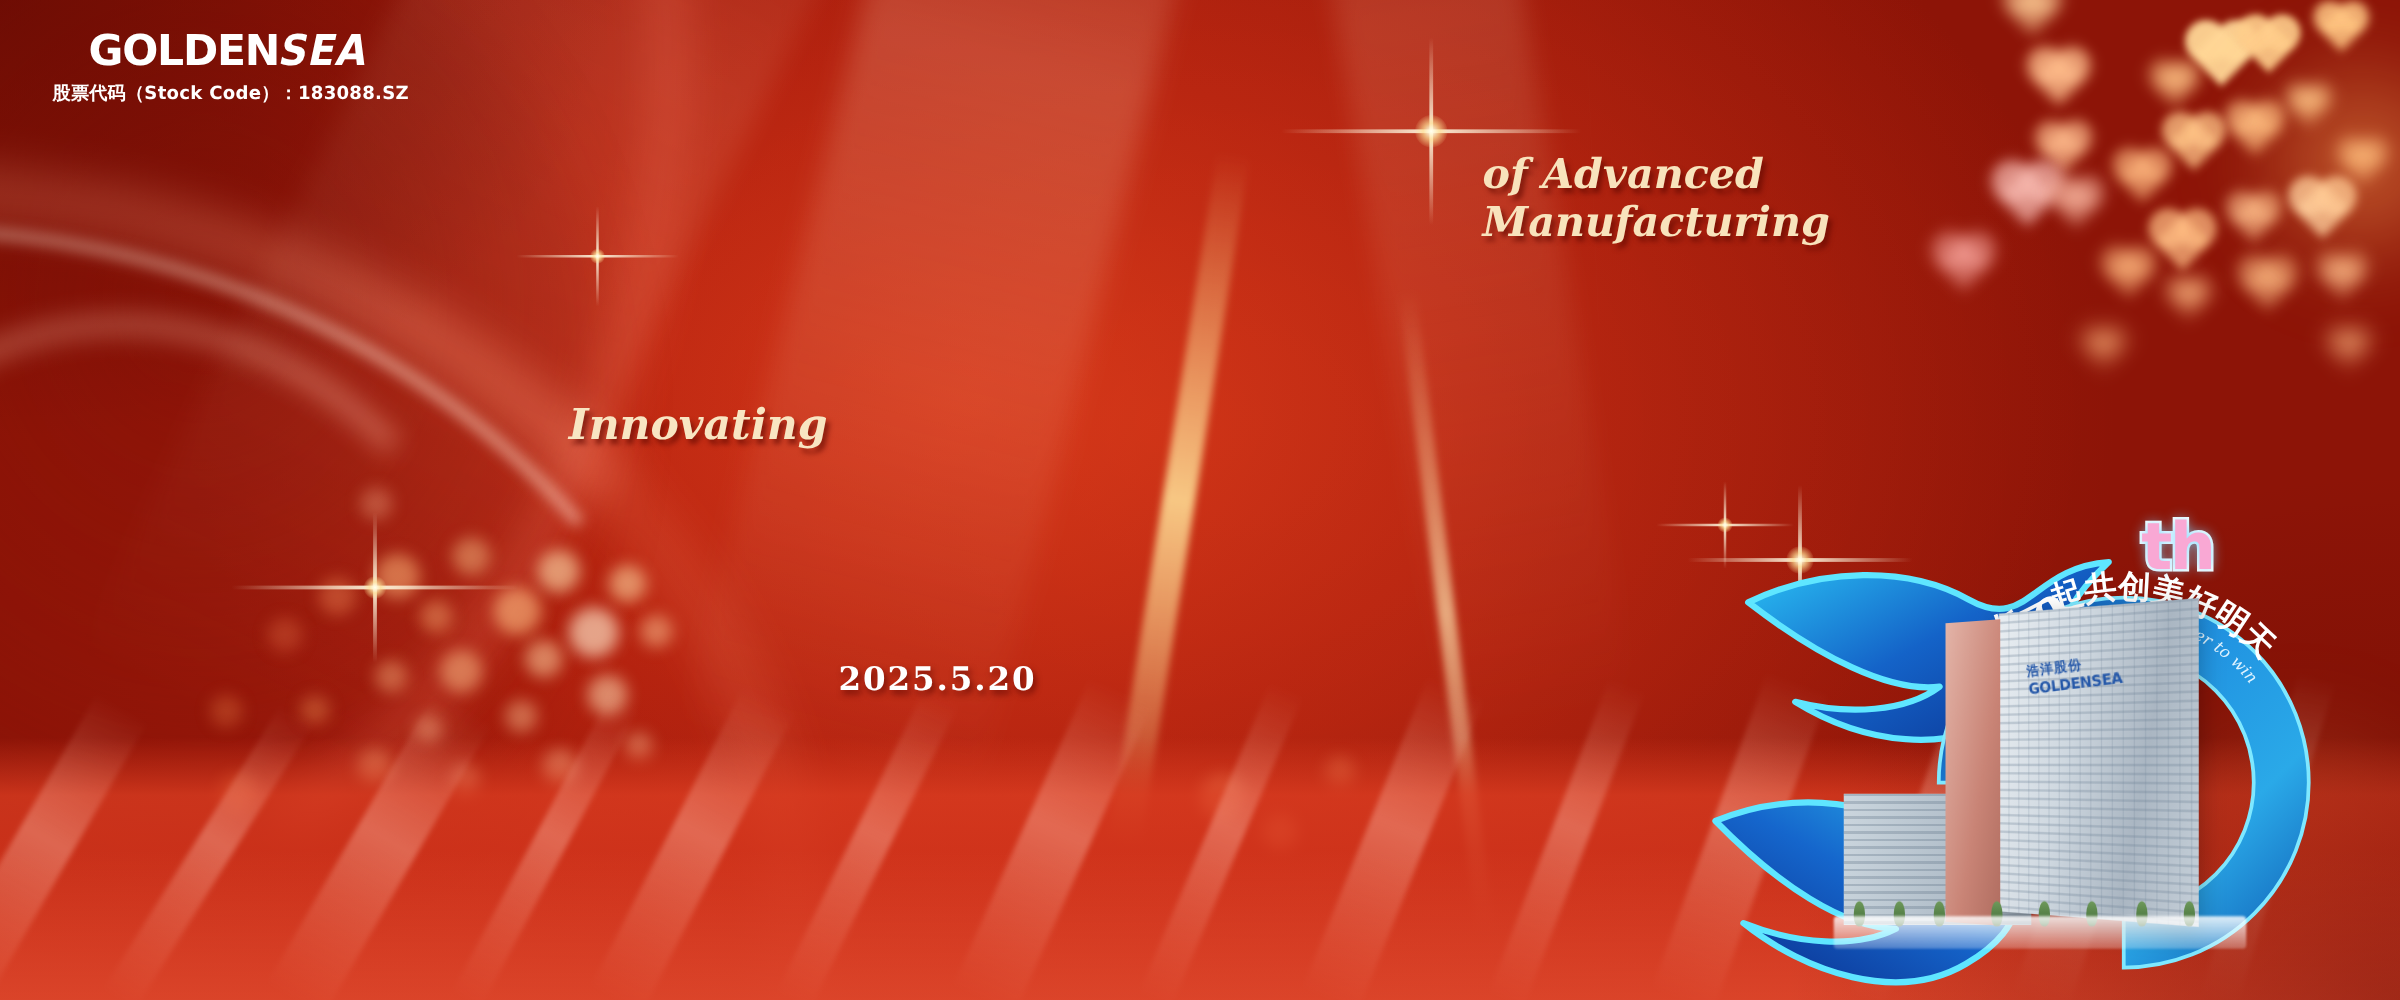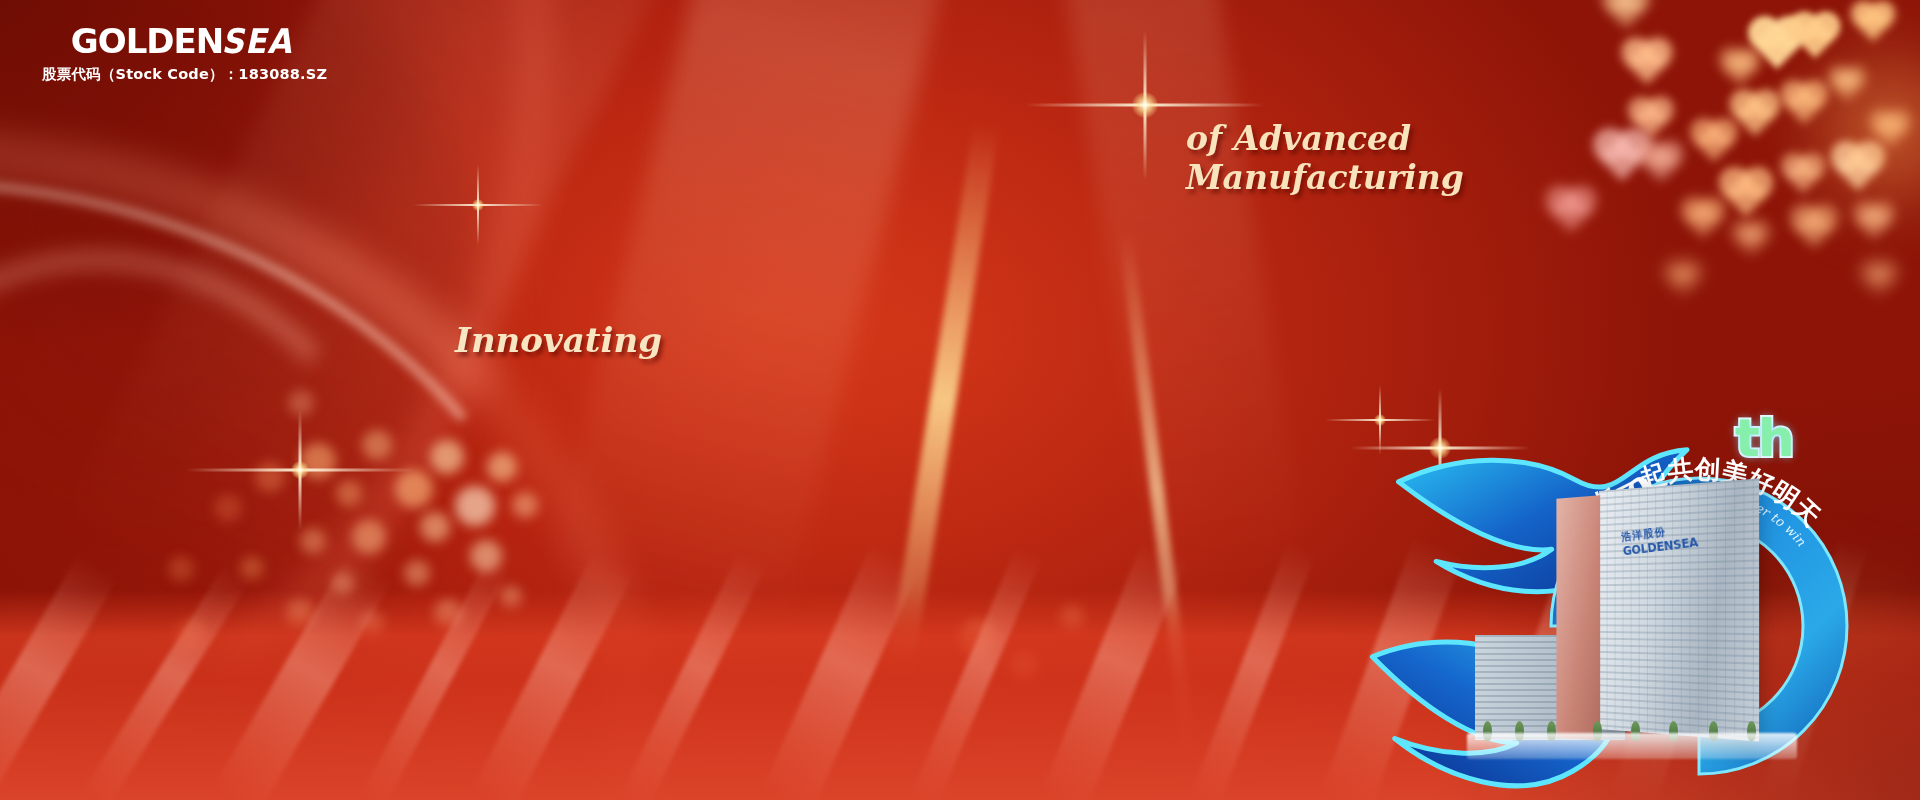--- a/index.html
+++ b/index.html
@@ -326,25 +326,24 @@
   .bldg-trees{
     position:absolute; left:-60px; bottom:14px; width:320px; height:30px;
   }
   .tree{ position:absolute; bottom:0; width:9px; height:20px; border-radius:50% 50% 40% 40%;
          background:linear-gradient(to bottom,#6f9a5c,#3f6a35); }
 
   .th-sup{
     position:absolute; left:358px; top:-22px; z-index:6;
     font-family:"DejaVu Sans","Liberation Sans",sans-serif;
     font-weight:800; font-size:52px; letter-spacing:-2px;
-    color:#86efac;
+    color:#f9a8d4;
     -webkit-text-stroke:4px #ffffff;
     paint-order:stroke fill;
     text-shadow:0 0 10px rgba(120,215,255,.9);
-    margin-left:22px;
   }
 
   .ribbon-text{ font-family:"DejaVu Serif","Liberation Serif",serif; }
 
   
   .blob{ position:absolute; border-radius:50%; filter:blur(30px); }
 </style>
 </head>
 <body>
 
@@ -489,20 +488,21 @@
 
   <div class="en-right">
     <div>of Advanced</div>
     <div>Manufacturing</div>
   </div>
   <div class="en-left">
     <div>Innovating</div>
   </div>
 
   <div class="sub">
+    <div class="sub-date">2025.5.20</div>
   </div>
 
   <div class="emblem">
 
     <svg width="560" height="370" viewBox="0 0 560 370">
       <defs>
         <linearGradient id="blueA" x1="0" y1="0" x2="1" y2="1">
           <stop offset="0%" stop-color="#28b9f0"></stop>
           <stop offset="45%" stop-color="#1463c8"></stop>
           <stop offset="100%" stop-color="#0a2f8e"></stop>

